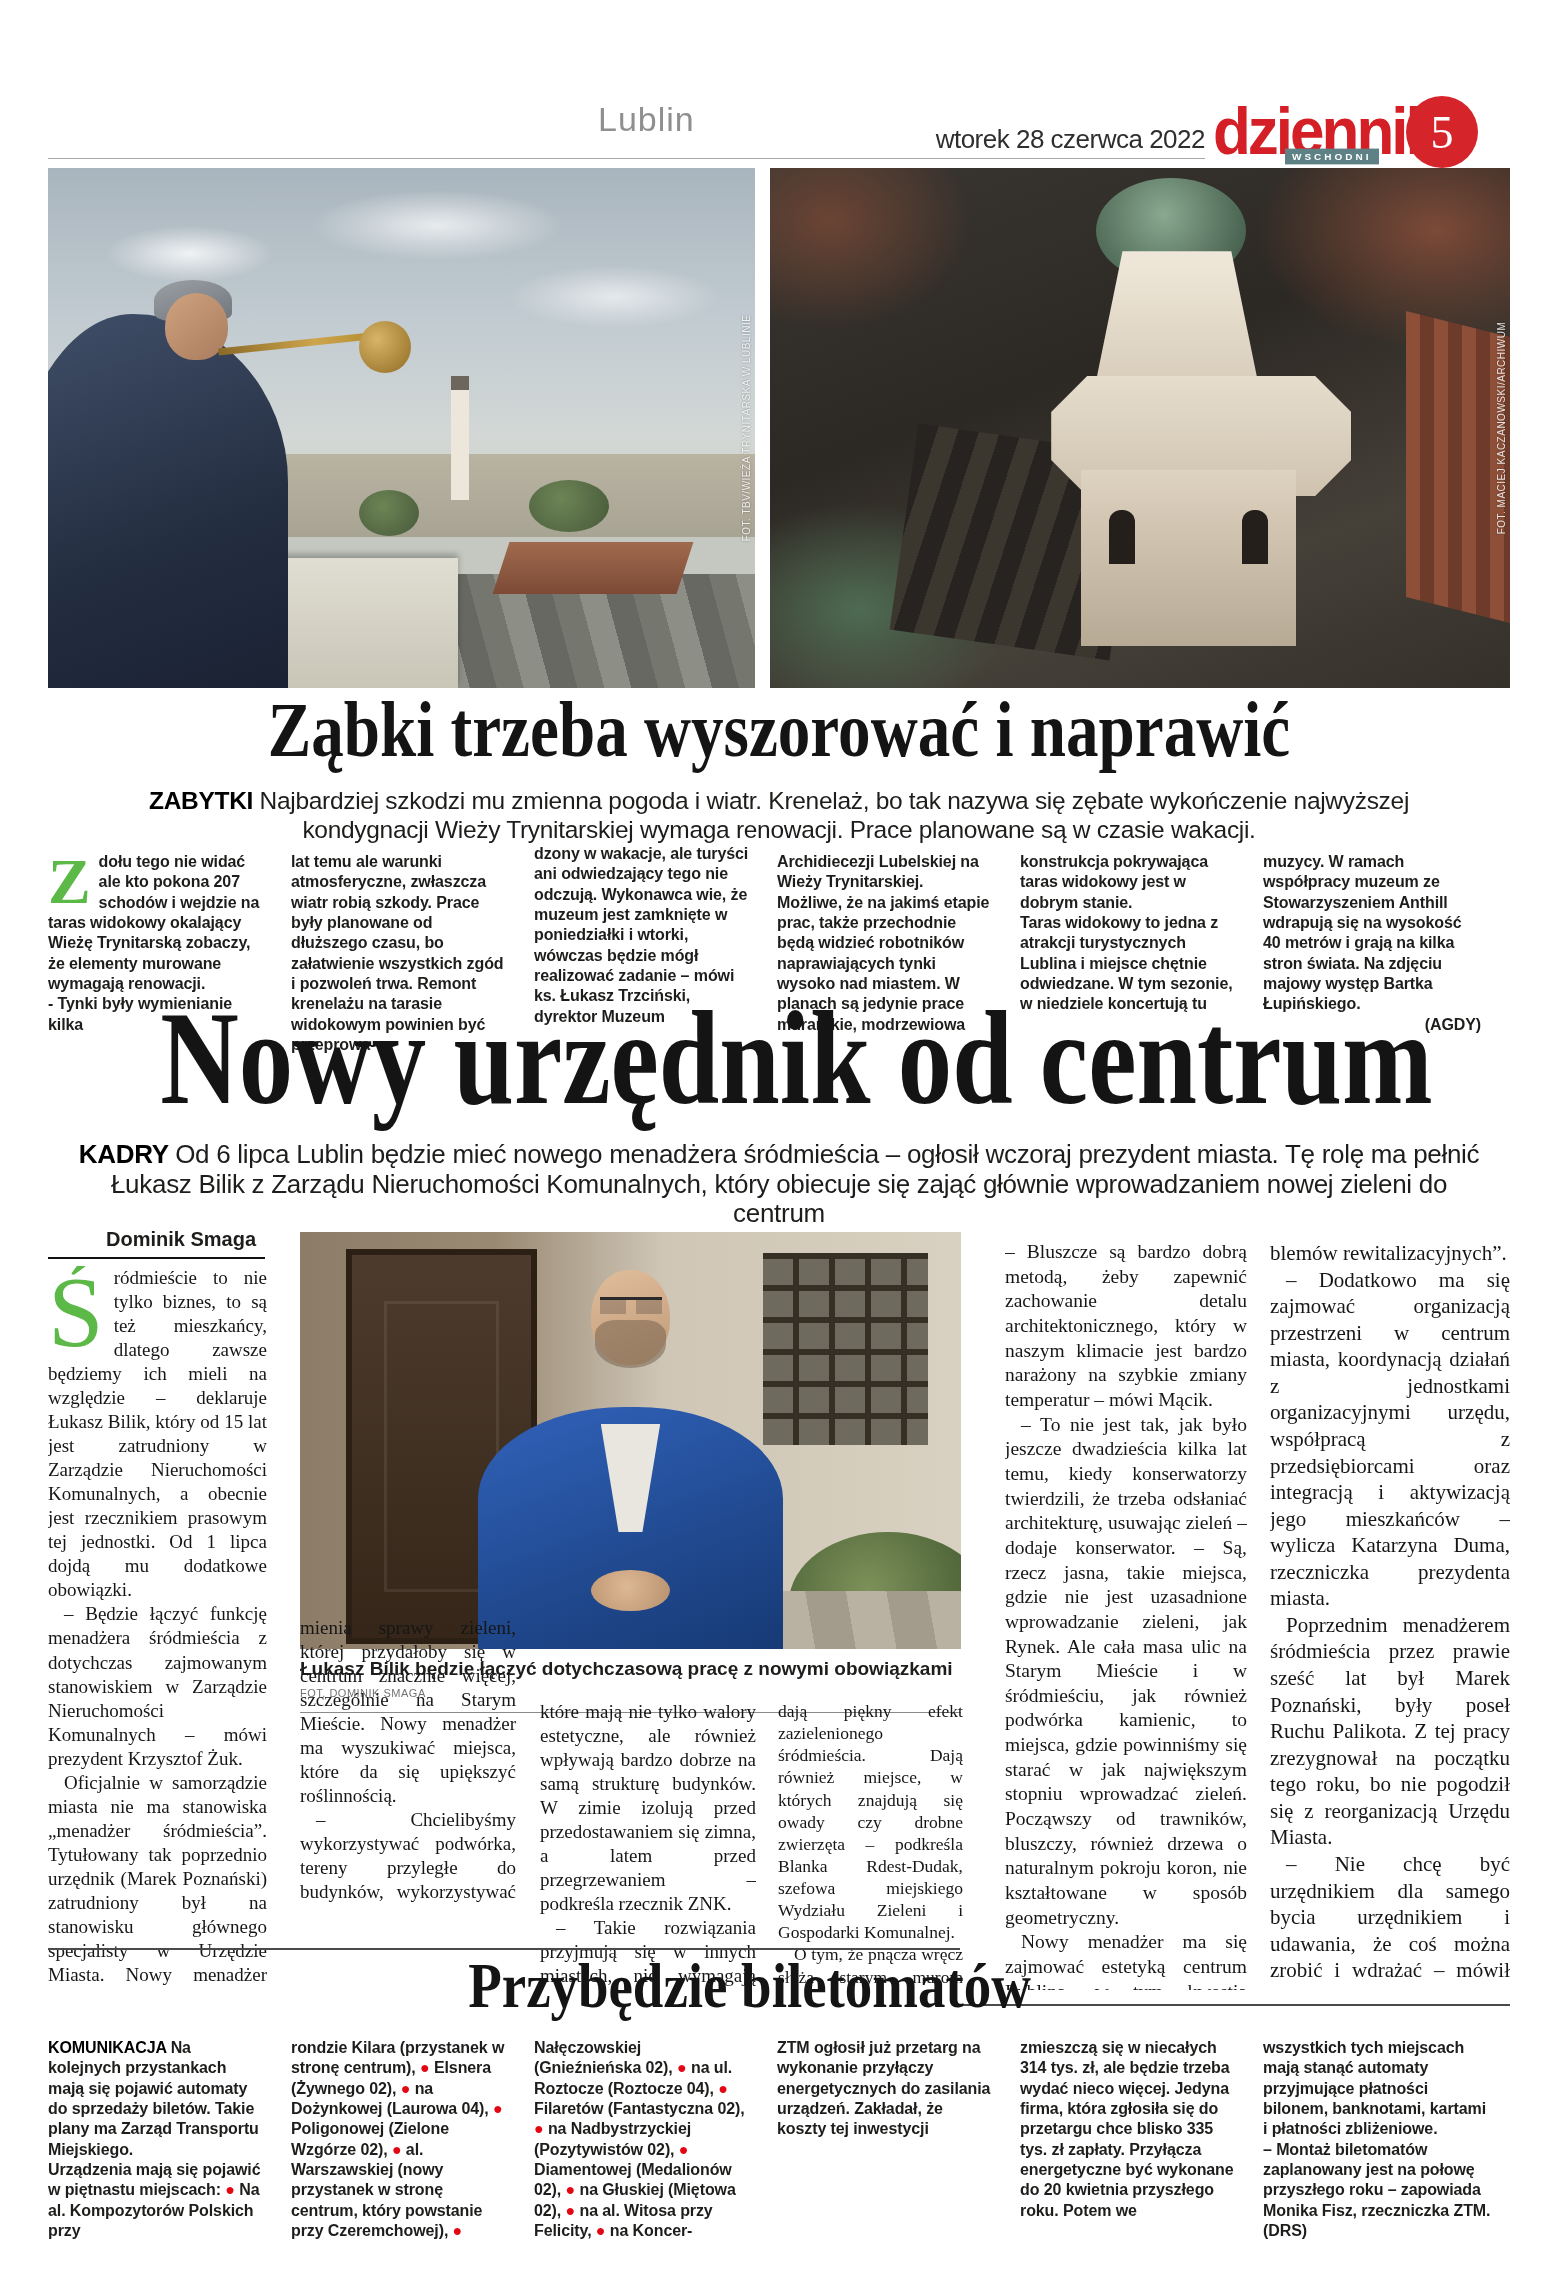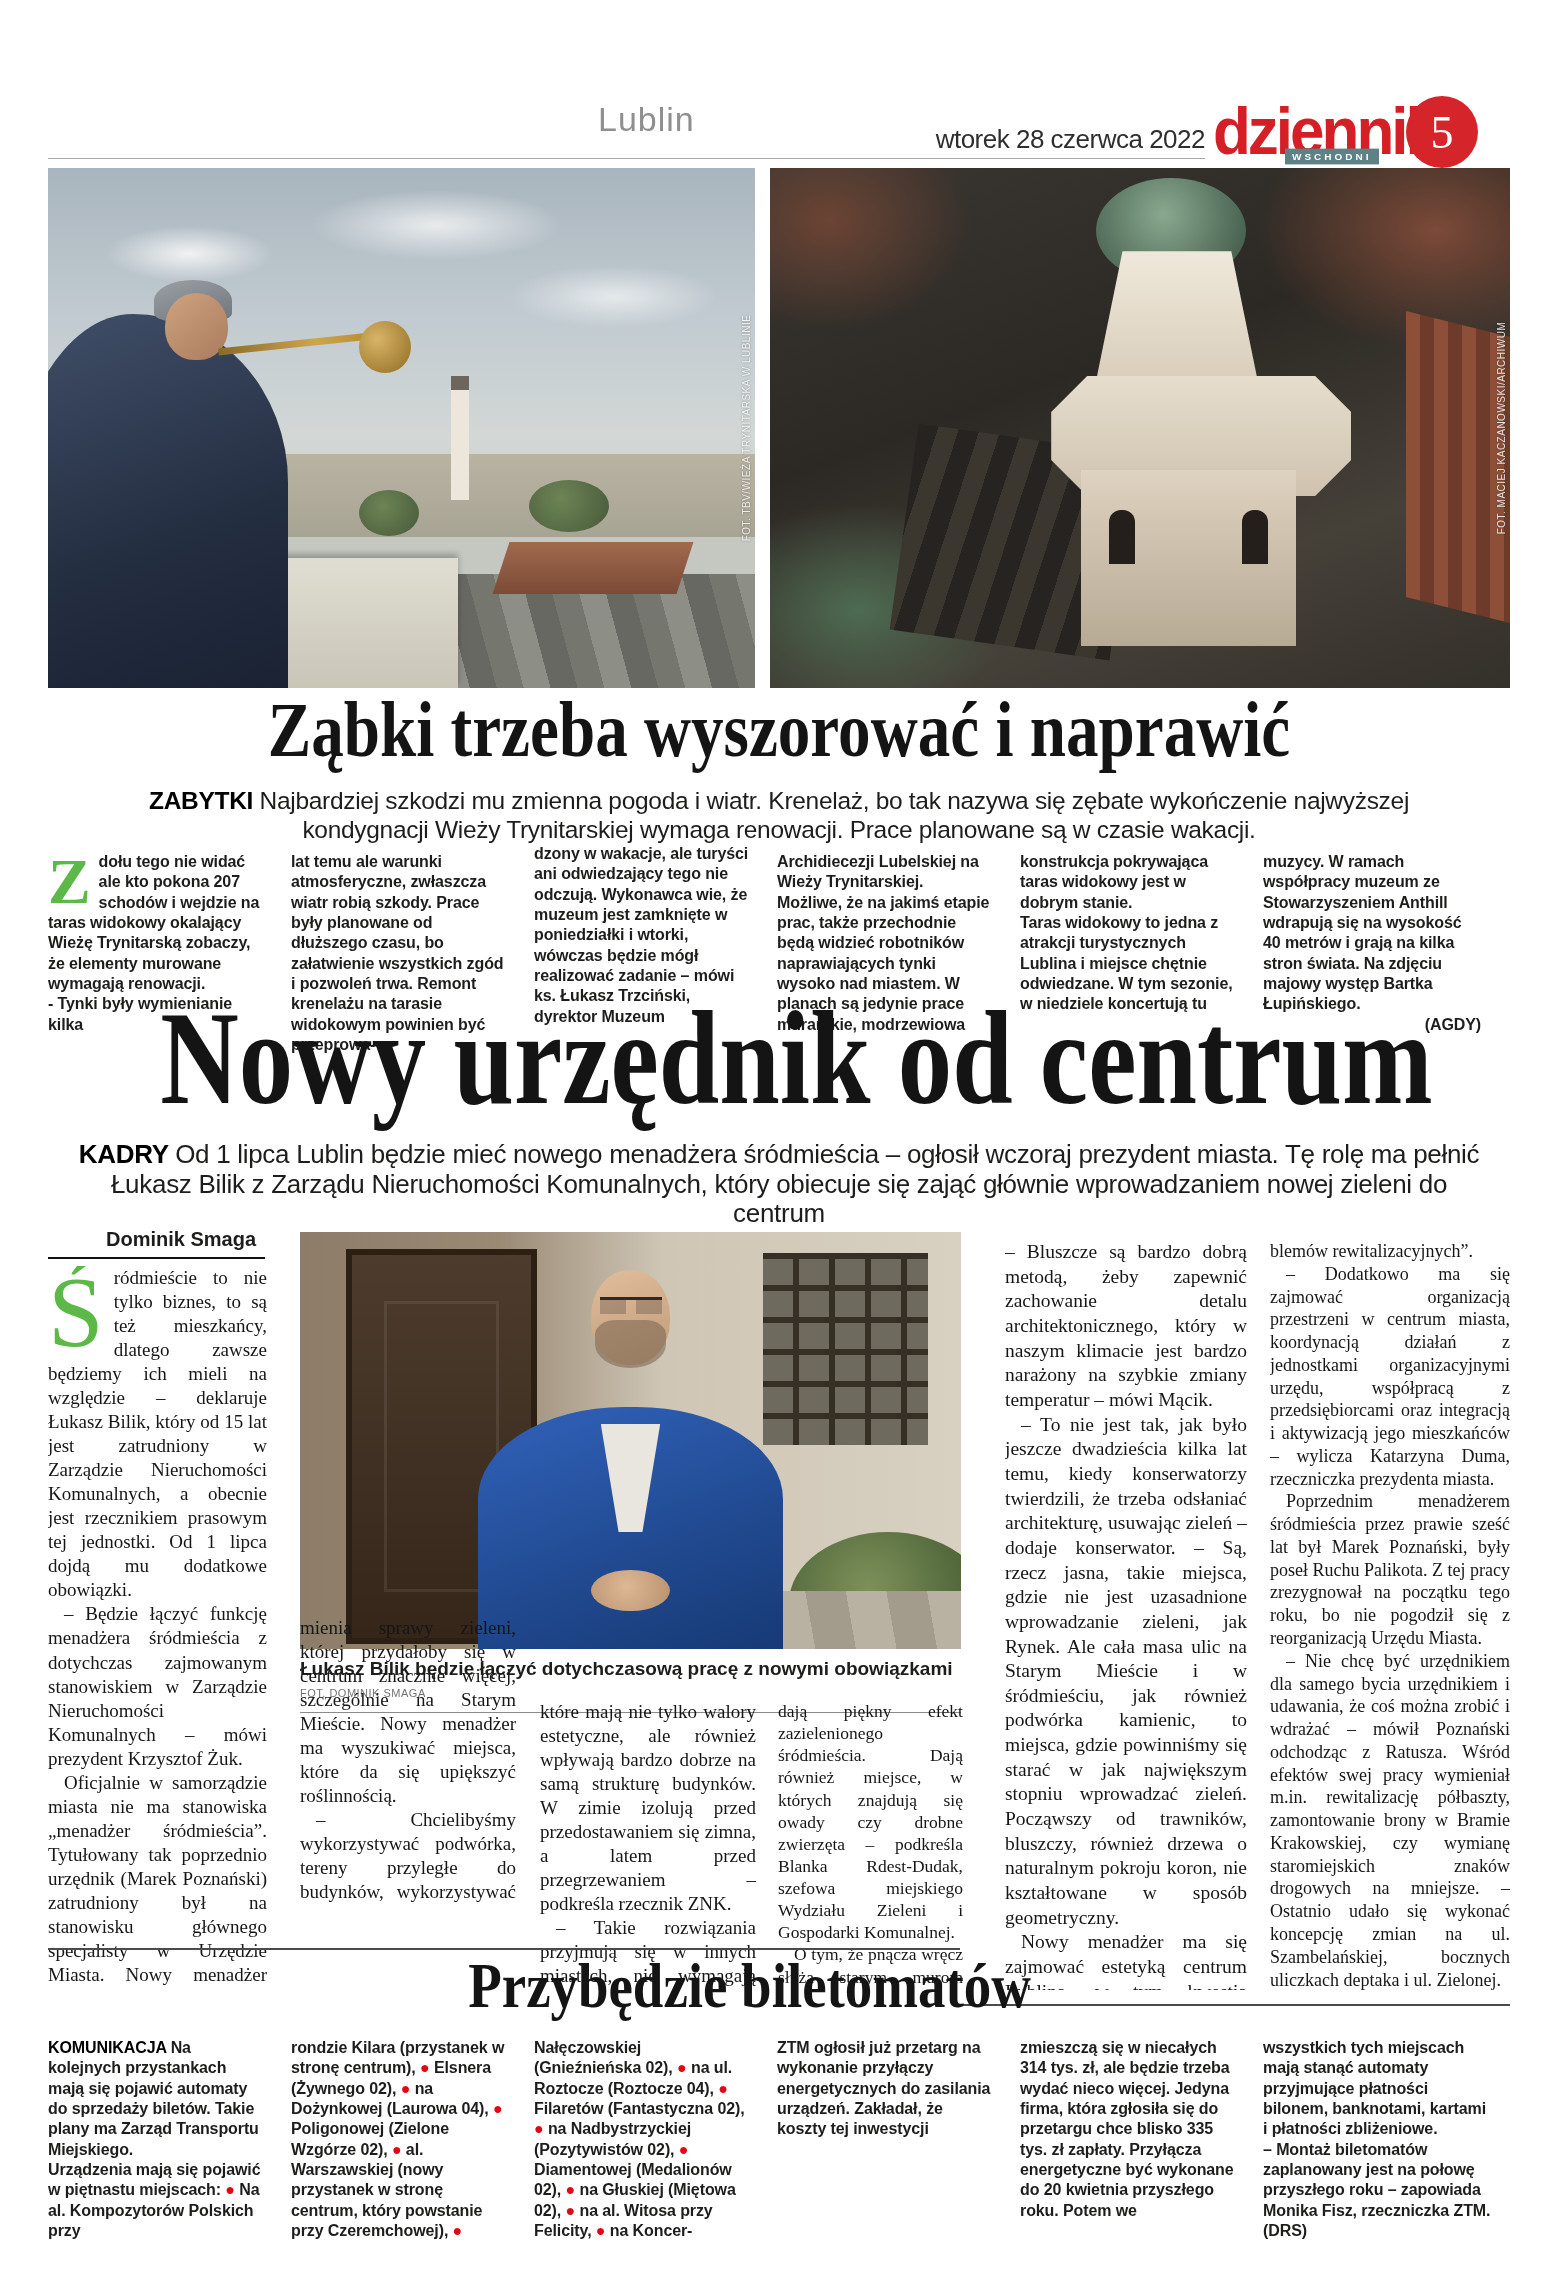--- a/index.html
+++ b/index.html
@@ -211,21 +211,21 @@
         <p>muzycy. W ramach współpracy muzeum ze Stowarzyszeniem Anthill wdrapują się na wysokość 40 metrów i grają na kilka stron świata. Na zdjęciu majowy występ Bartka Łupińskiego.</p>
       </div>
     <p class="signoff">(AGDY)</p>
   </div>
 
   <div class="abs headline" style="left:48px;top:996px;width:1462px;font-size:128px;">
     <span class="hl-inner" style="transform:scale(0.85,1.05);">Nowy urzędnik od centrum</span>
   </div>
   <div class="abs lead" style="left:70px;top:1140px;width:1418px;font-size:26px;line-height:1.14;">
     <span class="kicker">KADRY </span>
-    <span>Od 1 lipca Lublin będzie mieć nowego menadżera śródmieścia – ogłosił wczoraj prezydent miasta. Tę rolę ma pełnić Łukasz Bilik z Zarządu Nieruchomości Komunalnych, który obiecuje się zająć głównie wprowadzaniem nowej zieleni do centrum</span>
+    <span>Od 6 lipca Lublin będzie mieć nowego menadżera śródmieścia – ogłosił wczoraj prezydent miasta. Tę rolę ma pełnić Łukasz Bilik z Zarządu Nieruchomości Komunalnych, który obiecuje się zająć głównie wprowadzaniem nowej zieleni do centrum</span>
   </div>
 
   <div class="abs byline" style="left:48px;top:1228px;width:159px;">Dominik Smaga</div>
 
   <div class="abs serif-col" style="left:48px;top:1266px;width:219px;height:722px;overflow:hidden;">
     <span class="dropcap dc-s">Ś</span>
     <div>
         <p>ródmieście to nie tylko biznes, to są też mieszkańcy, dlatego zawsze będziemy ich mieli na względzie – deklaruje Łukasz Bilik, który od 15 lat jest zatrudniony w Zarządzie Nieruchomości Komunalnych, a obecnie jest rzecznikiem prasowym tej jednostki. Od 1 lipca dojdą mu dodatkowe obowiązki.</p>
         <p>– Będzie łączyć funkcję menadżera śródmieścia z dotychczas zajmowanym stanowiskiem w Zarządzie Nieruchomości Komunalnych – mówi prezydent Krzysztof Żuk.</p>
         <p>Oficjalnie w samorządzie miasta nie ma stanowiska „menadżer śródmieścia”. Tytułowany tak poprzednio urzędnik (Marek Poznański) zatrudniony był na stanowisku głównego specjalisty w Urzędzie Miasta. Nowy menadżer wciąż będzie formalnie pracownikiem ZNK. – O ile wiem, nie będzie miał zmienionej umowy – dodaje Żuk.</p>
@@ -267,21 +267,21 @@
         <p>O tym, że pnącza wręcz służą starym murom przekonuje Hubert Mącik, miejski konserwator zabytków.</p>
       </div>
   </div>
   <div class="abs serif-col" style="left:1005px;top:1240px;width:242px;height:750px;overflow:hidden;font-size:19.5px;">
     <div>
         <p>– Bluszcze są bardzo dobrą metodą, żeby zapewnić zachowanie detalu architektonicznego, który w naszym klimacie jest bardzo narażony na szybkie zmiany temperatur – mówi Mącik.</p>
         <p>– To nie jest tak, jak było jeszcze dwadzieścia kilka lat temu, kiedy konserwatorzy twierdzili, że trzeba odsłaniać architekturę, usuwając zieleń – dodaje konserwator. – Są, rzecz jasna, takie miejsca, gdzie nie jest uzasadnione wprowadzanie zieleni, jak Rynek. Ale cała masa ulic na Starym Mieście i w śródmieściu, jak również podwórka kamienic, to miejsca, gdzie powinniśmy się starać w jak największym stopniu wprowadzać zieleń. Począwszy od trawników, bluszczy, również drzewa o naturalnym pokroju koron, nie kształtowane w sposób geometryczny.</p>
         <p>Nowy menadżer ma się zajmować estetyką centrum Lublina, w tym kwestią reklam i szyldów, wsparciem i promocją ginących zawodów oraz pomocą przedsiębiorcom zaczynającym działalność, a także „identyfikowaniem pro-</p>
       </div>
   </div>
-  <div class="abs serif-col" style="left:1270px;top:1240px;width:240px;height:750px;overflow:hidden;font-size:18px;">
+  <div class="abs serif-col" style="left:1270px;top:1240px;width:240px;height:750px;overflow:hidden;font-size:21px;">
     <div>
         <p>blemów rewitalizacyjnych”.</p>
         <p>– Dodatkowo ma się zajmować organizacją przestrzeni w centrum miasta, koordynacją działań z jednostkami organizacyjnymi urzędu, współpracą z przedsiębiorcami oraz integracją i aktywizacją jego mieszkańców – wylicza Katarzyna Duma, rzeczniczka prezydenta miasta.</p>
         <p>Poprzednim menadżerem śródmieścia przez prawie sześć lat był Marek Poznański, były poseł Ruchu Palikota. Z tej pracy zrezygnował na początku tego roku, bo nie pogodził się z reorganizacją Urzędu Miasta.</p>
         <p>– Nie chcę być urzędnikiem dla samego bycia urzędnikiem i udawania, że coś można zrobić i wdrażać – mówił Poznański odchodząc z Ratusza. Wśród efektów swej pracy wymieniał m.in. rewitalizację półbaszty, zamontowanie brony w Bramie Krakowskiej, czy wymianę staromiejskich znaków drogowych na mniejsze. – Ostatnio udało się wykonać koncepcję zmian na ul. Szambelańskiej, bocznych uliczkach deptaka i ul. Zielonej.</p>
       </div>
   </div>
 
   <div class="abs rule" style="left:48px;top:1948px;width:912px;height:2px;"></div>
   <div class="abs rule" style="left:960px;top:2004px;width:550px;height:2px;"></div>

